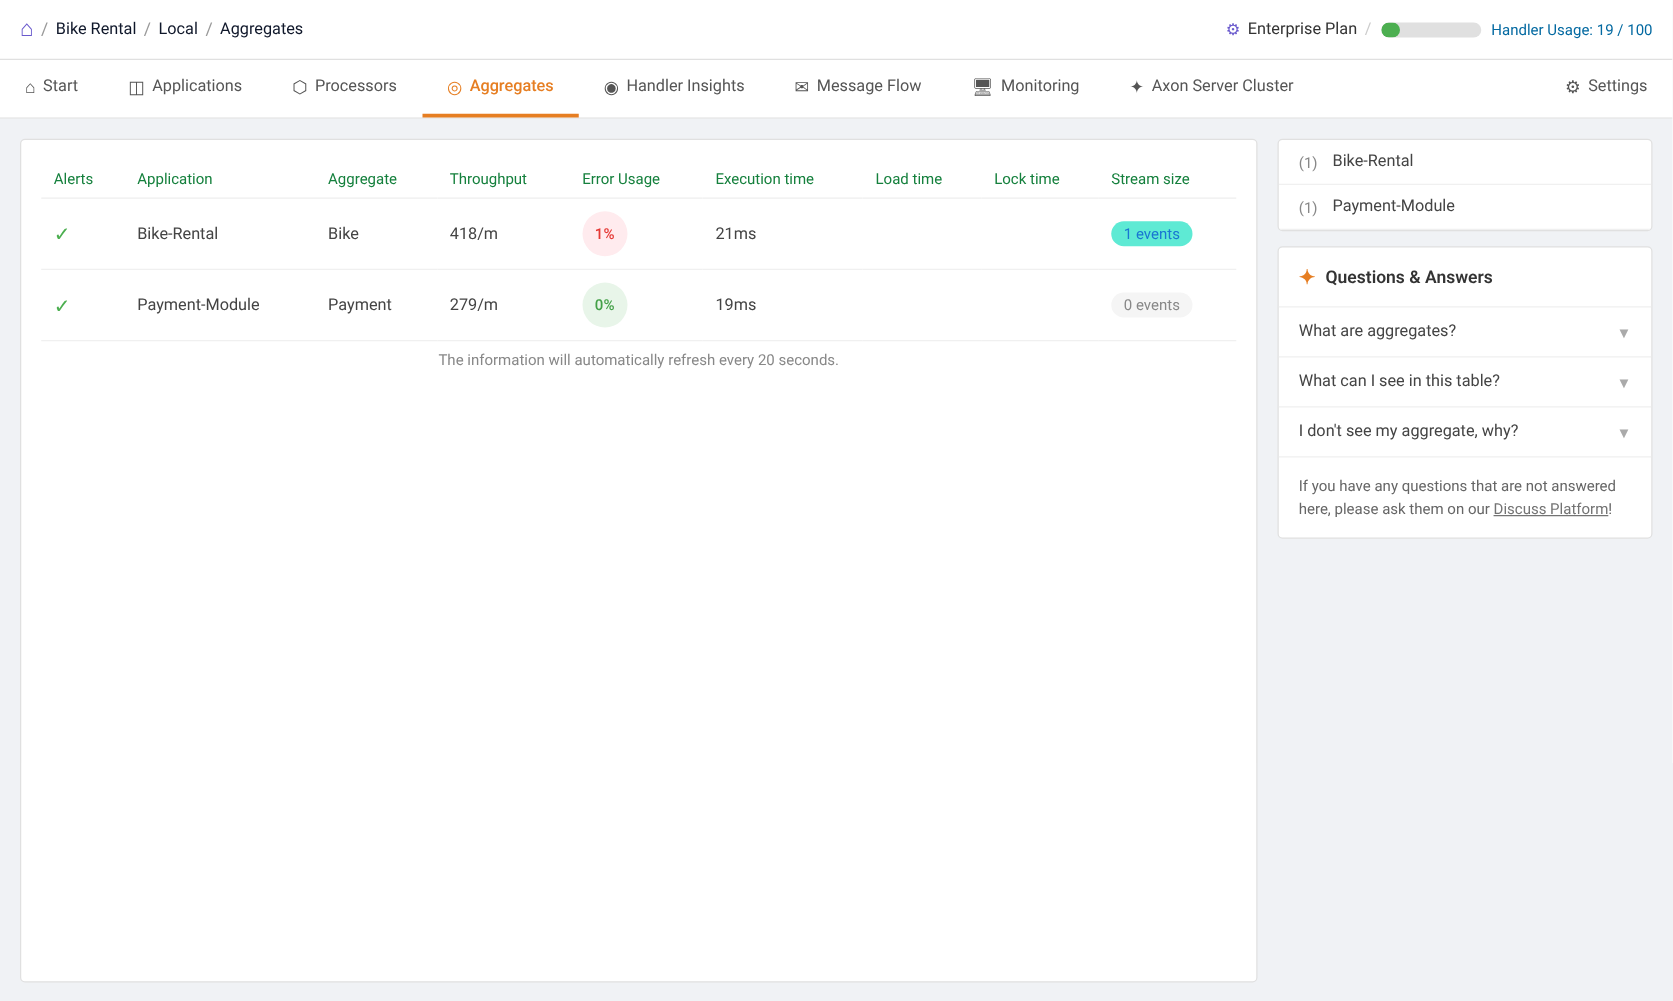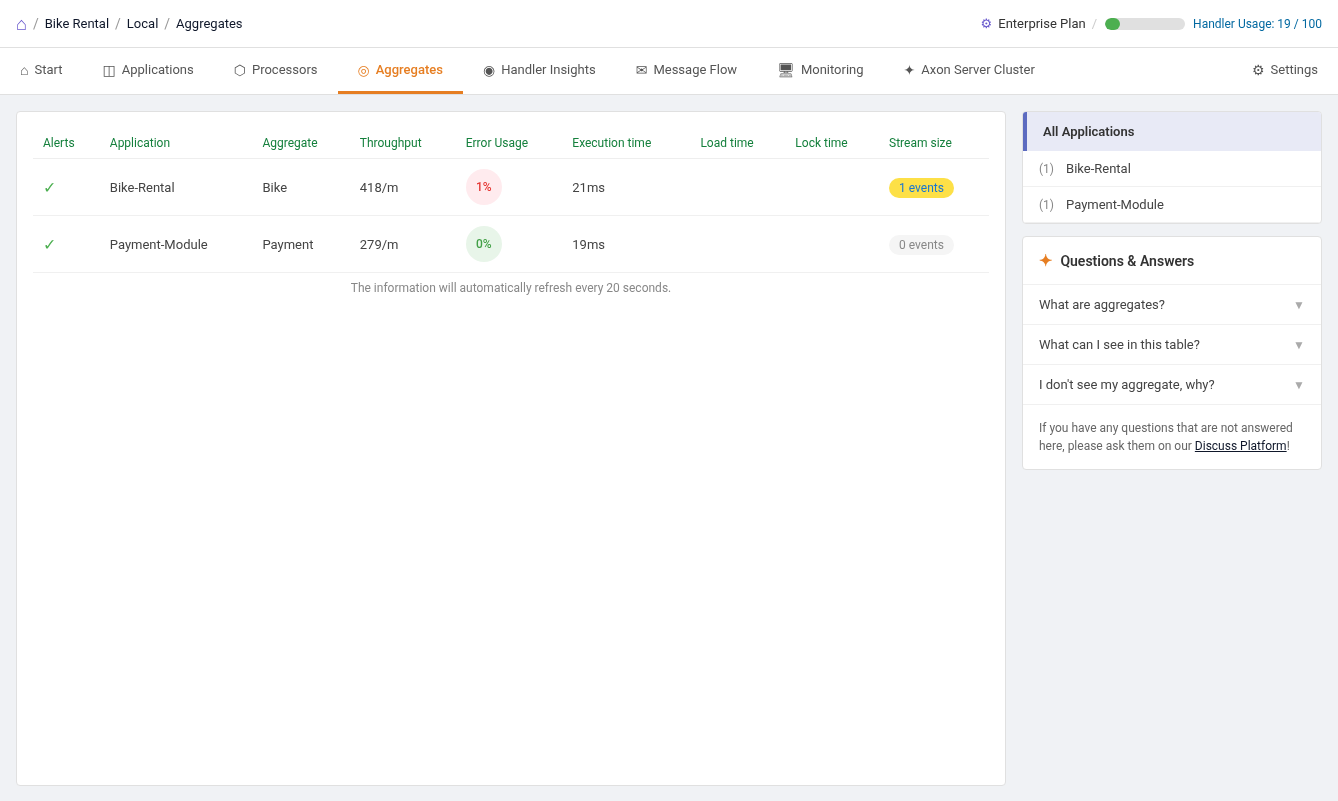--- a/index.html
+++ b/index.html
@@ -109,21 +109,21 @@
       border-radius: 50%;
       width: 36px;
       height: 36px;
       display: inline-flex;
       align-items: center;
       justify-content: center;
       font-size: 12px;
       font-weight: 500;
     }
     .events-badge {
-      background: #fde047;
+      background: #5eead4;
       color: #1976d2;
       border-radius: 12px;
       padding: 3px 10px;
       font-size: 12px;
     }
     .events-badge-gray {
       background: #f5f5f5;
       color: #888;
       border-radius: 12px;
       padding: 3px 10px;
@@ -194,21 +194,21 @@
       color: #444;
       cursor: pointer;
     }
     .chevron { color: #aaa; font-size: 12px; }
     .qa-footer {
       padding: 14px 16px;
       font-size: 12px;
       color: #666;
       line-height: 1.5;
     }
-    .discuss-link { color: #0f172a; text-decoration: underline; cursor: pointer; }
+    .discuss-link { color: #737373; text-decoration: underline; cursor: pointer; }
   </style>
 </head>
 <body>
 
 <div class="topbar">
   <div class="topbar-left">
     <span class="home-icon">⌂</span>
     <span class="breadcrumb-sep">/</span>
     <span class="breadcrumb-item">Bike Rental</span>
     <span class="breadcrumb-sep">/</span>
@@ -311,21 +311,20 @@
             <td><span class="events-badge-gray">0 events</span></td>
           </tr>
         </tbody>
     </table>
     <div class="refresh-note">The information will automatically refresh every 20 seconds.</div>
   </div>
 
   <div class="sidebar">
 
     <div class="sidebar-card">
-      <div class="all-apps-header">All Applications</div>
       <div id="app-list">
           <div class="app-item">
             <span class="app-count">(1)</span>
             <span class="app-name">Bike-Rental</span>
           </div>
           <div class="app-item">
             <span class="app-count">(1)</span>
             <span class="app-name">Payment-Module</span>
           </div>
         </div>

